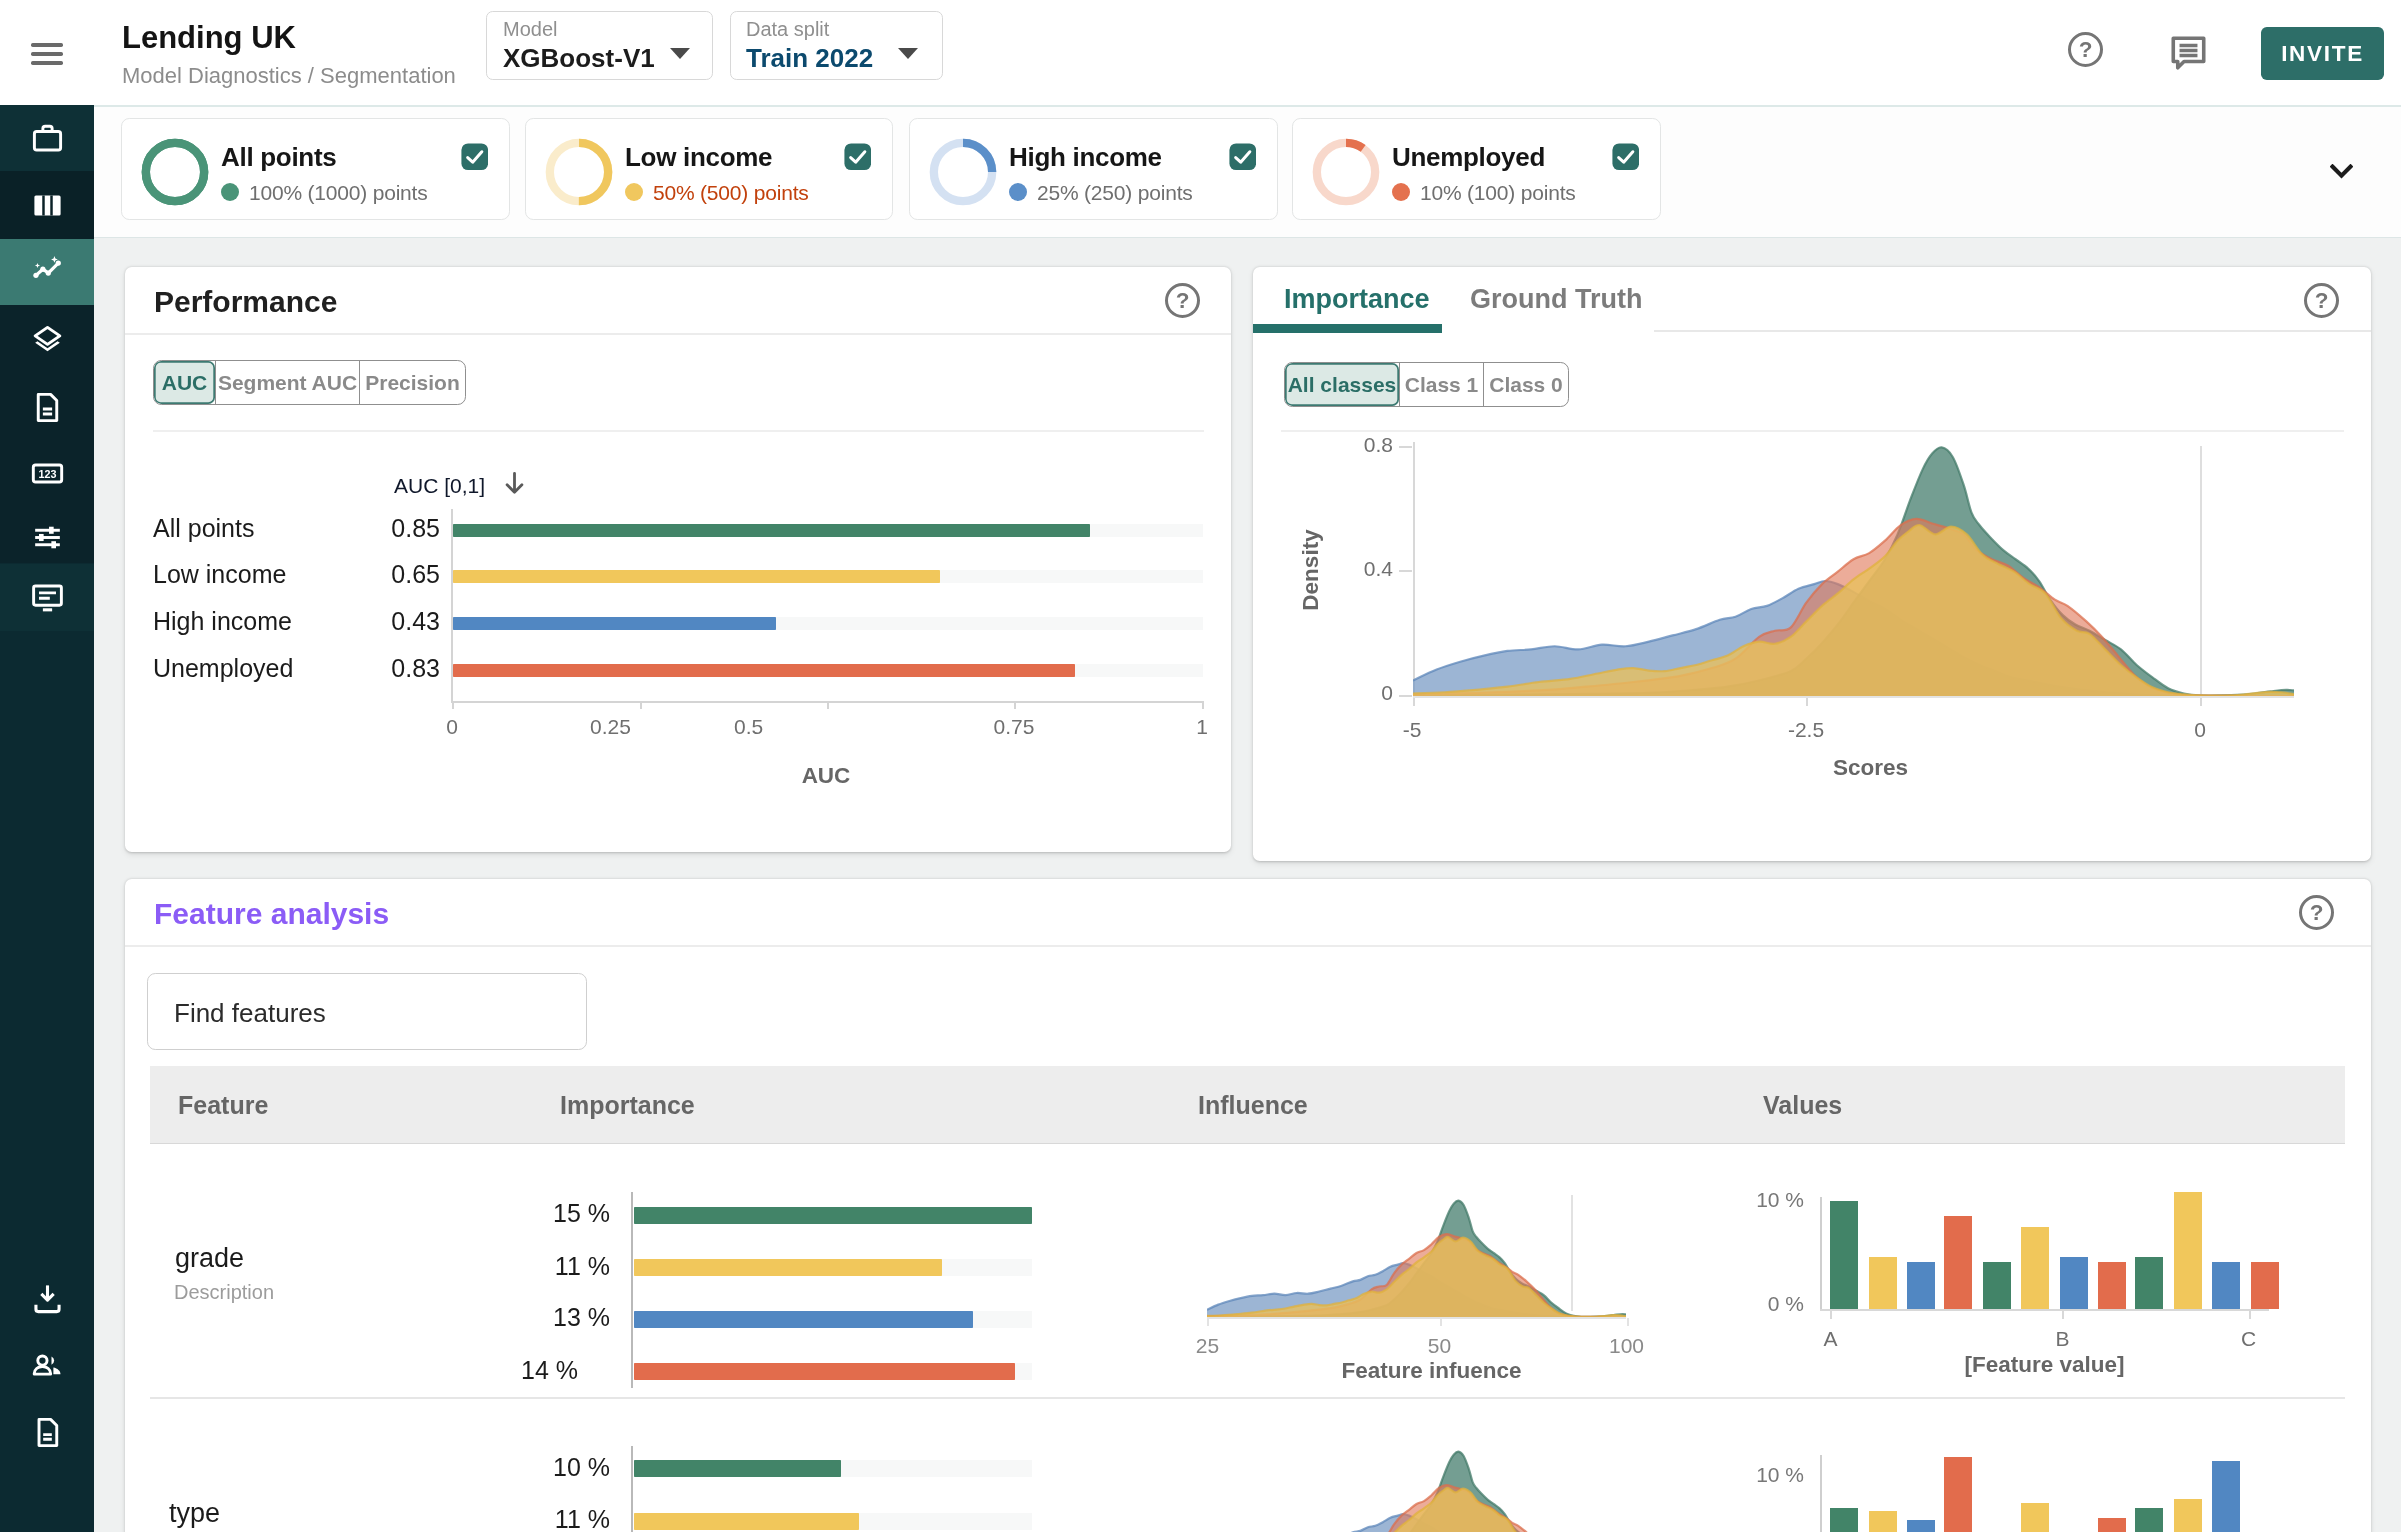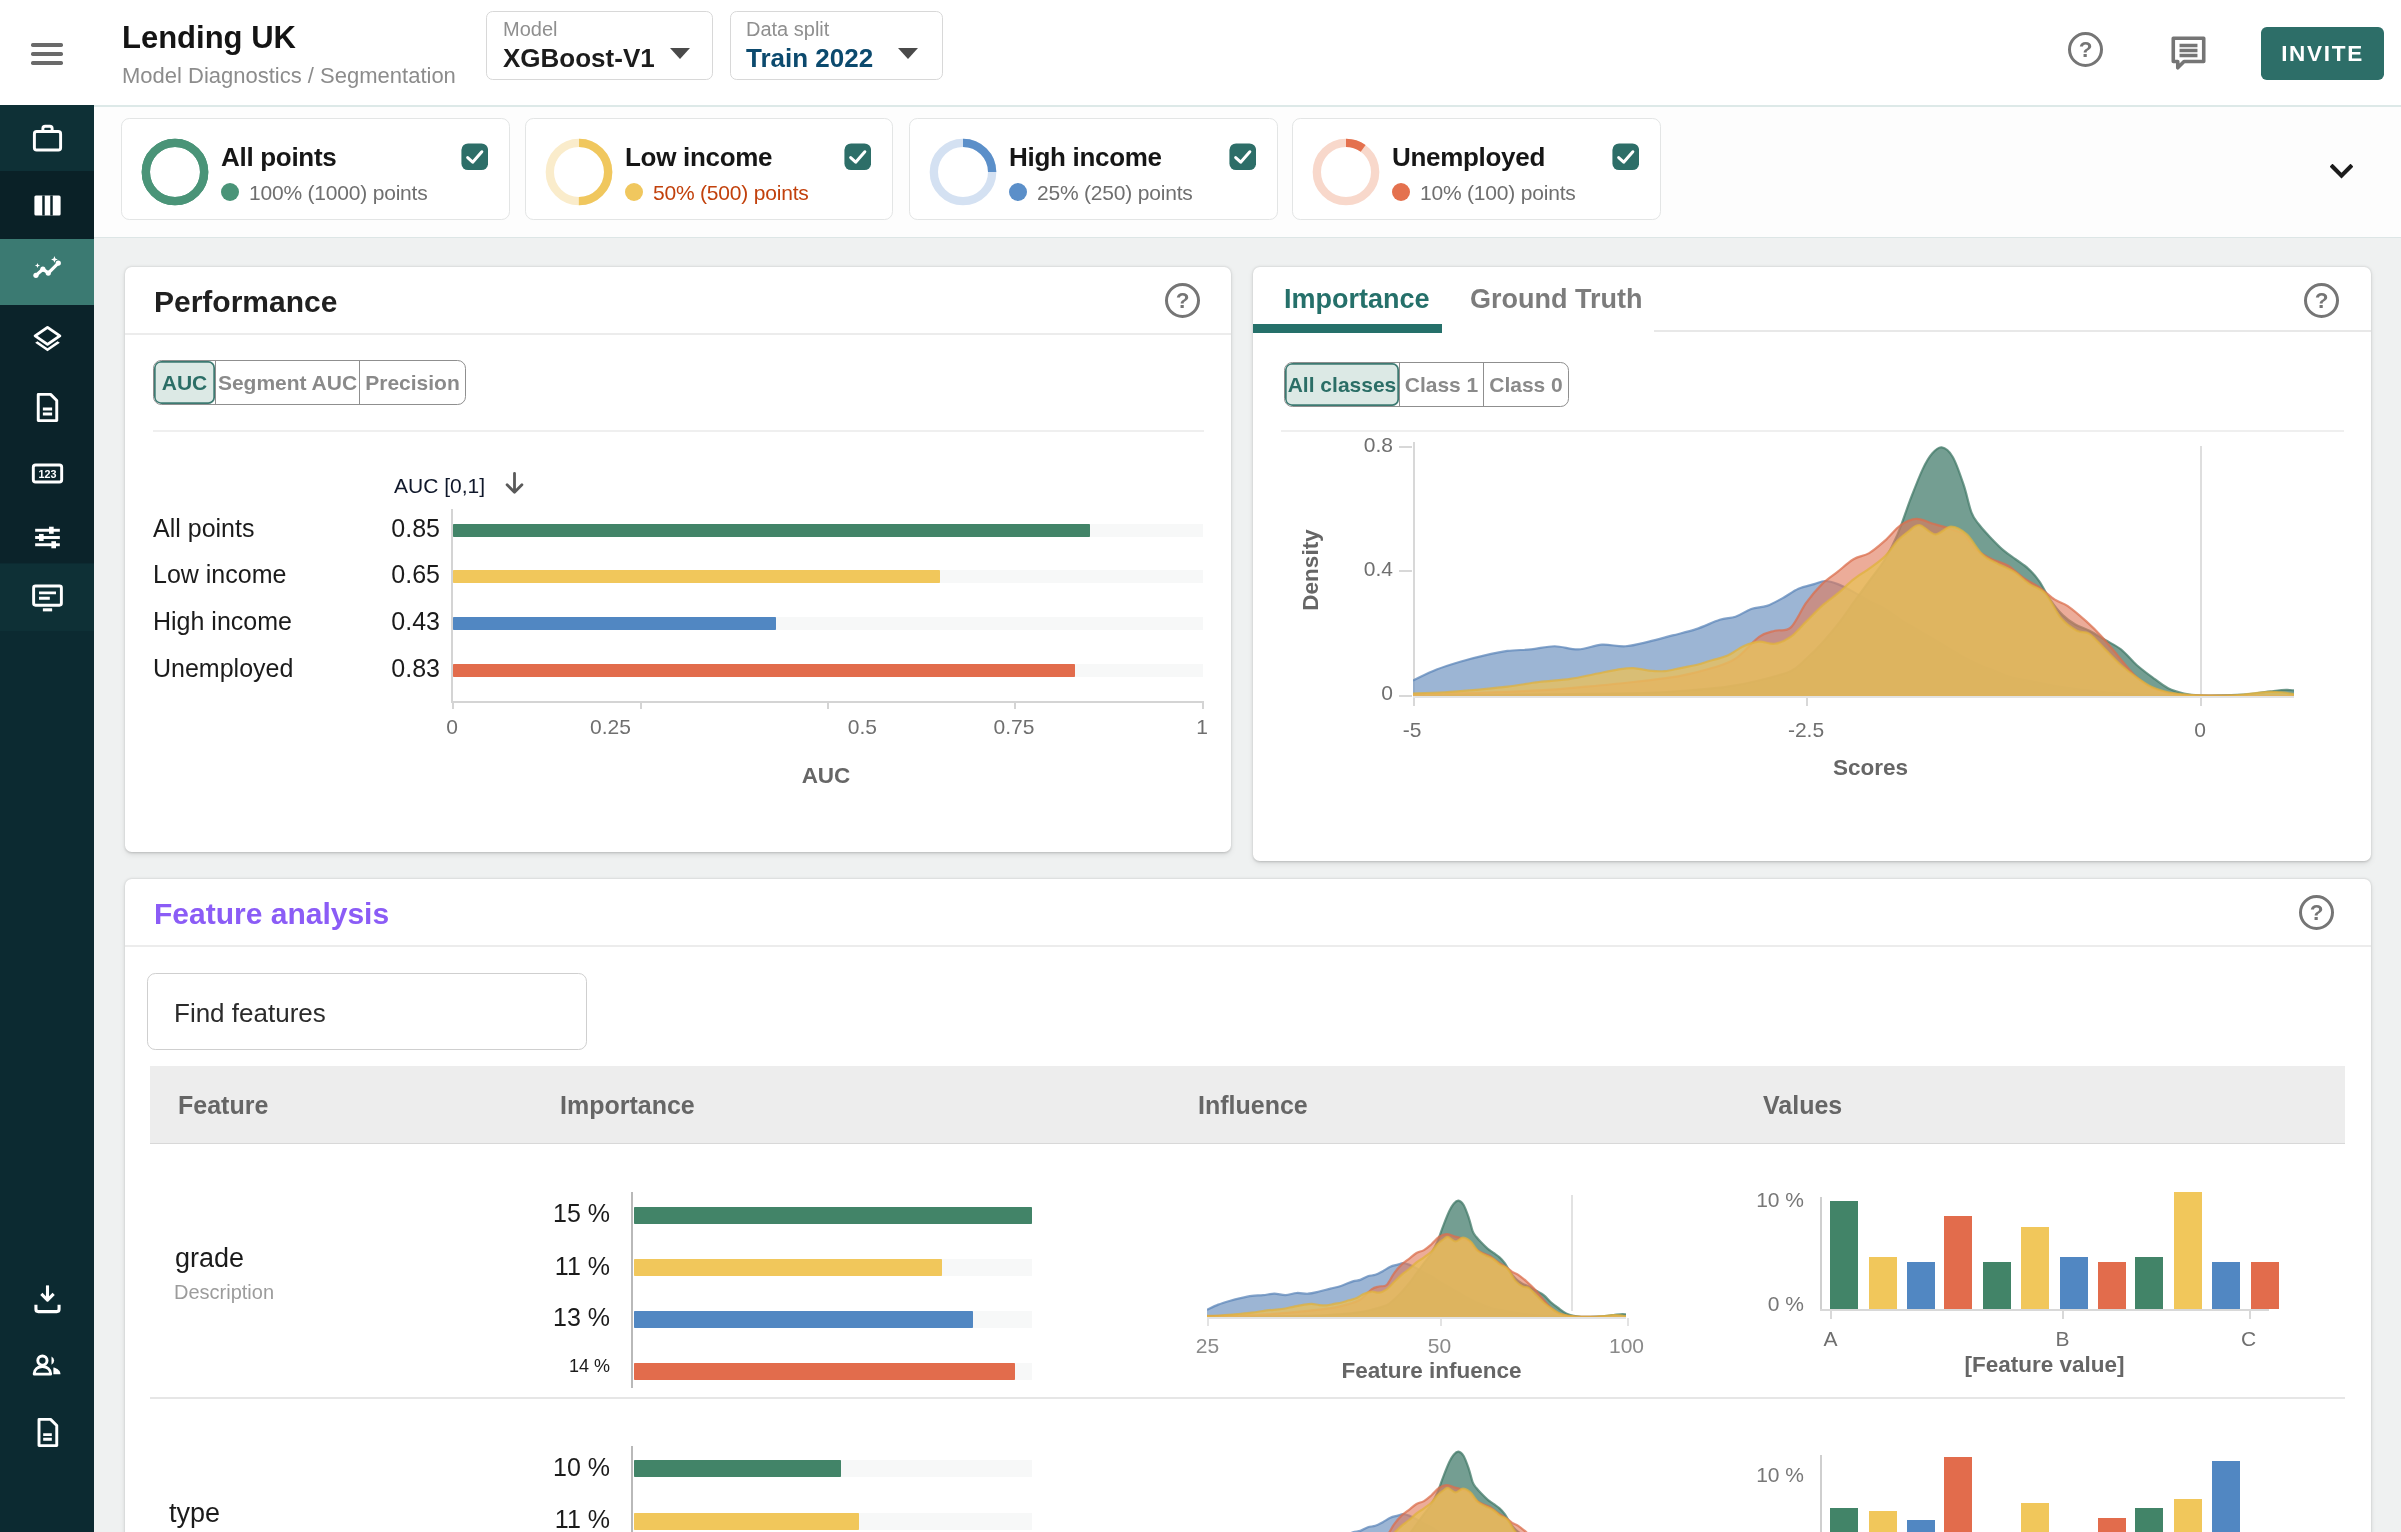--- a/index.html
+++ b/index.html
@@ -195,21 +195,21 @@
 <div class="abs" style="left:153px;top:654px;font-size:25px;color:#1b1b1b">Unemployed</div>
 <div class="abs" style="left:359px;top:654px;width:81px;text-align:right;font-size:25px;color:#1b1b1b">0.83</div>
 <div class="track" style="left:453px;top:664px;width:750px;height:13.3px"></div>
 <div class="bar" style="left:453px;top:664px;width:622px;background:#e26c4c"></div>
 <div class="hline" style="left:451px;top:701px;width:751px;background:#d4d4d4"></div>
 <div class="vline" style="left:452px;top:701px;height:8.3px;background:#d4d4d4"></div>
 <div class="tick" style="left:402px;top:715px;width:100px;text-align:center">0</div>
 <div class="vline" style="left:640px;top:701px;height:8.3px;background:#d4d4d4"></div>
 <div class="tick" style="left:590px;top:715px;width:100px;">0.25</div>
 <div class="vline" style="left:827px;top:701px;height:8.3px;background:#d4d4d4"></div>
-<div class="tick" style="left:777px;top:715px;width:100px;text-align:right">0.5</div>
+<div class="tick" style="left:734px;top:715px;width:100px;text-align:left">0.5</div>
 <div class="vline" style="left:1014px;top:701px;height:8.3px;background:#d4d4d4"></div>
 <div class="tick" style="left:964px;top:715px;width:100px;text-align:center">0.75</div>
 <div class="vline" style="left:1202px;top:701px;height:8.3px;background:#d4d4d4"></div>
 <div class="tick" style="left:1152px;top:715px;width:100px;text-align:center">1</div>
 <div class="axt" style="left:451px;top:763px;width:750px;text-align:center">AUC</div>
 <div class="panel" style="left:1253px;top:267px;width:1118px;height:594px"></div>
 <div class="abs" style="left:1284px;top:284px;font-size:27px;font-weight:700;color:#25706a">Importance</div>
 <div class="abs" style="left:1470px;top:284px;font-size:27px;font-weight:700;color:#7c7c7c">Ground Truth</div>
 <div class="abs" style="left:1253px;top:324px;width:189px;height:9.2px;background:#25706a"></div>
 <div class="hline" style="left:1654px;top:330px;width:717px;background:#e8e8e8"></div>
@@ -265,21 +265,21 @@
 <div class="vline" style="left:631px;top:1192px;height:196px;background:#b9b9b9"></div>
 <div class="abs" style="left:489px;top:1199px;width:121px;text-align:right;font-size:25px;color:#1b1b1b">15 %</div>
 <div class="track" style="left:634px;top:1207px;width:398px;height:16.7px"></div>
 <div class="bar" style="left:634px;top:1207px;width:398px;height:16.7px;background:#428468"></div>
 <div class="abs" style="left:489px;top:1252px;width:121px;text-align:right;font-size:25px;color:#1b1b1b">11 %</div>
 <div class="track" style="left:634px;top:1259px;width:398px;height:16.7px"></div>
 <div class="bar" style="left:634px;top:1259px;width:308px;height:16.7px;background:#f1c75b"></div>
 <div class="abs" style="left:489px;top:1303px;width:121px;text-align:right;font-size:25px;color:#1b1b1b">13 %</div>
 <div class="track" style="left:634px;top:1311px;width:398px;height:16.7px"></div>
 <div class="bar" style="left:634px;top:1311px;width:339px;height:16.7px;background:#5187c2"></div>
-<div class="abs" style="left:489px;top:1356px;width:121px;text-align:right;font-size:18px;color:#1b1b1b">14 %</div>
+<div class="abs" style="left:489px;top:1356px;width:121px;text-align:center;font-size:25px;color:#1b1b1b">14 %</div>
 <div class="track" style="left:634px;top:1363px;width:398px;height:16.7px"></div>
 <div class="bar" style="left:634px;top:1363px;width:381px;height:16.7px;background:#e26c4c"></div>
 <div class="abs" style="left:1207px;top:1192px">
     <svg width="419" height="125" viewBox="0 0 1066 320" preserveAspectRatio="none" style="display:block">
       <path d="M 0.0 301.4 C 4.8 299.2 19.0 292.1 28.6 288.3 C 38.1 284.6 47.6 281.8 57.1 279.0 C 66.6 276.2 76.1 273.7 85.7 271.6 C 95.2 269.4 104.7 267.2 114.2 266.0 C 123.7 264.7 133.2 265.1 142.8 264.1 C 152.3 263.2 161.8 260.4 171.3 260.4 C 180.8 260.4 190.4 264.4 199.9 264.1 C 209.4 263.8 218.9 259.2 228.4 258.5 C 237.9 257.9 247.5 261.0 257.0 260.4 C 266.5 259.8 276.0 257.0 285.5 254.8 C 295.1 252.6 304.6 249.8 314.1 247.4 C 323.6 244.9 333.1 243.0 342.6 239.9 C 352.2 236.8 363.3 231.2 371.2 228.7 C 379.1 226.3 383.9 227.2 390.2 225.0 C 396.6 222.8 402.9 217.9 409.3 215.7 C 415.6 213.5 422.0 214.1 428.3 212.0 C 434.6 209.8 441.0 206.1 447.3 202.7 C 453.7 199.2 460.0 194.3 466.4 191.5 C 472.7 188.7 480.0 187.5 485.4 185.9 C 490.8 184.3 494.0 182.2 498.7 182.2 C 503.5 182.2 508.3 183.7 514.0 185.9 C 519.7 188.1 526.7 191.8 533.0 195.2 C 539.3 198.6 545.7 203.0 552.0 206.4 C 558.4 209.8 564.7 212.0 571.1 215.7 C 577.4 219.4 583.8 224.7 590.1 228.7 C 596.5 232.8 602.8 236.2 609.1 239.9 C 615.5 243.6 621.8 247.4 628.2 251.1 C 634.5 254.8 640.9 258.5 647.2 262.3 C 653.6 266.0 659.9 270.0 666.2 273.4 C 672.6 276.9 678.9 280.0 685.3 282.8 C 691.6 285.5 698.0 287.7 704.3 290.2 C 710.7 292.7 715.4 295.5 723.4 297.6 C 731.3 299.8 742.4 301.4 751.9 303.2 C 761.4 305.1 770.9 307.3 780.5 308.8 C 790.0 310.4 799.5 311.4 809.0 312.6 C 818.5 313.7 828.1 314.7 837.6 315.5 C 847.1 316.4 856.6 317.1 866.1 317.8 C 875.6 318.4 885.2 318.9 894.7 319.3 C 904.2 319.6 913.7 319.5 923.2 319.6 C 932.7 319.8 928.0 319.9 951.8 320.0 C 975.6 320.1 1047.0 320.0 1066.0 320.0 L 1066.0 320.0 L 0.0 320.0 Z" fill="#7b9cc5" fill-opacity="0.75" stroke="none"></path>
       <path d="M 0.0 301.4 C 4.8 299.2 19.0 292.1 28.6 288.3 C 38.1 284.6 47.6 281.8 57.1 279.0 C 66.6 276.2 76.1 273.7 85.7 271.6 C 95.2 269.4 104.7 267.2 114.2 266.0 C 123.7 264.7 133.2 265.1 142.8 264.1 C 152.3 263.2 161.8 260.4 171.3 260.4 C 180.8 260.4 190.4 264.4 199.9 264.1 C 209.4 263.8 218.9 259.2 228.4 258.5 C 237.9 257.9 247.5 261.0 257.0 260.4 C 266.5 259.8 276.0 257.0 285.5 254.8 C 295.1 252.6 304.6 249.8 314.1 247.4 C 323.6 244.9 333.1 243.0 342.6 239.9 C 352.2 236.8 363.3 231.2 371.2 228.7 C 379.1 226.3 383.9 227.2 390.2 225.0 C 396.6 222.8 402.9 217.9 409.3 215.7 C 415.6 213.5 422.0 214.1 428.3 212.0 C 434.6 209.8 441.0 206.1 447.3 202.7 C 453.7 199.2 460.0 194.3 466.4 191.5 C 472.7 188.7 480.0 187.5 485.4 185.9 C 490.8 184.3 494.0 182.2 498.7 182.2 C 503.5 182.2 508.3 183.7 514.0 185.9 C 519.7 188.1 526.7 191.8 533.0 195.2 C 539.3 198.6 545.7 203.0 552.0 206.4 C 558.4 209.8 564.7 212.0 571.1 215.7 C 577.4 219.4 583.8 224.7 590.1 228.7 C 596.5 232.8 602.8 236.2 609.1 239.9 C 615.5 243.6 621.8 247.4 628.2 251.1 C 634.5 254.8 640.9 258.5 647.2 262.3 C 653.6 266.0 659.9 270.0 666.2 273.4 C 672.6 276.9 678.9 280.0 685.3 282.8 C 691.6 285.5 698.0 287.7 704.3 290.2 C 710.7 292.7 715.4 295.5 723.4 297.6 C 731.3 299.8 742.4 301.4 751.9 303.2 C 761.4 305.1 770.9 307.3 780.5 308.8 C 790.0 310.4 799.5 311.4 809.0 312.6 C 818.5 313.7 828.1 314.7 837.6 315.5 C 847.1 316.4 856.6 317.1 866.1 317.8 C 875.6 318.4 885.2 318.9 894.7 319.3 C 904.2 319.6 913.7 319.5 923.2 319.6 C 932.7 319.8 928.0 319.9 951.8 320.0 C 975.6 320.1 1047.0 320.0 1066.0 320.0 " fill="none" stroke="#5d87ba" stroke-opacity="0.75" stroke-width="2.2" vector-effect="non-scaling-stroke"></path>
       <path d="M 0.0 319.3 C 15.9 319.1 63.5 318.8 95.2 318.5 C 126.9 318.3 158.6 318.1 190.4 317.8 C 222.1 317.4 260.2 317.1 285.5 316.3 C 310.9 315.4 326.8 313.8 342.6 312.6 C 358.5 311.3 368.0 310.7 380.7 308.8 C 393.4 307.0 406.1 304.5 418.8 301.4 C 431.5 298.3 447.3 294.5 456.9 290.2 C 466.4 285.9 469.5 280.9 475.9 275.3 C 482.2 269.7 488.6 263.5 494.9 256.7 C 501.3 249.8 507.6 242.4 514.0 234.3 C 520.3 226.3 526.7 216.9 533.0 208.2 C 539.3 199.6 545.7 190.9 552.0 182.2 C 558.4 173.5 565.4 165.4 571.1 156.1 C 576.8 146.8 581.2 138.1 586.3 126.3 C 591.4 114.5 596.5 98.4 601.5 85.3 C 606.6 72.3 612.3 57.4 616.8 48.1 C 621.2 38.8 624.4 33.8 628.2 29.4 C 632.0 25.1 635.5 21.4 639.6 22.0 C 643.7 22.6 648.5 25.7 652.9 33.2 C 657.4 40.6 662.4 55.5 666.2 66.7 C 670.1 77.9 672.6 92.2 675.8 100.2 C 678.9 108.3 681.5 110.2 685.3 115.1 C 689.1 120.1 693.9 125.1 698.6 130.0 C 703.4 135.0 708.8 140.6 713.8 144.9 C 718.9 149.3 724.0 152.4 729.1 156.1 C 734.1 159.8 739.5 162.9 744.3 167.3 C 749.1 171.6 753.2 176.0 757.6 182.2 C 762.1 188.4 766.2 197.7 770.9 204.5 C 775.7 211.4 781.1 218.2 786.2 223.1 C 791.3 228.1 796.0 231.2 801.4 234.3 C 806.8 237.4 812.5 238.7 818.5 241.8 C 824.6 244.9 831.2 249.2 837.6 252.9 C 843.9 256.7 850.3 259.2 856.6 264.1 C 863.0 269.1 869.3 277.2 875.6 282.8 C 882.0 288.3 888.3 293.0 894.7 297.6 C 901.0 302.3 907.4 307.5 913.7 310.7 C 920.1 313.9 926.4 315.6 932.8 317.0 C 939.1 318.4 942.3 318.9 951.8 319.3 C 961.3 319.6 978.8 319.3 989.9 318.9 C 1001.0 318.5 1010.5 317.8 1018.4 317.0 C 1026.3 316.3 1031.1 315.2 1037.4 314.4 C 1043.8 313.7 1051.7 312.7 1056.5 312.6 C 1061.2 312.4 1064.4 313.2 1066.0 313.3 L 1066.0 320.0 L 0.0 320.0 Z" fill="#55897a" fill-opacity="0.82" stroke="none"></path>
       <path d="M 0.0 319.3 C 15.9 319.1 63.5 318.8 95.2 318.5 C 126.9 318.3 158.6 318.1 190.4 317.8 C 222.1 317.4 260.2 317.1 285.5 316.3 C 310.9 315.4 326.8 313.8 342.6 312.6 C 358.5 311.3 368.0 310.7 380.7 308.8 C 393.4 307.0 406.1 304.5 418.8 301.4 C 431.5 298.3 447.3 294.5 456.9 290.2 C 466.4 285.9 469.5 280.9 475.9 275.3 C 482.2 269.7 488.6 263.5 494.9 256.7 C 501.3 249.8 507.6 242.4 514.0 234.3 C 520.3 226.3 526.7 216.9 533.0 208.2 C 539.3 199.6 545.7 190.9 552.0 182.2 C 558.4 173.5 565.4 165.4 571.1 156.1 C 576.8 146.8 581.2 138.1 586.3 126.3 C 591.4 114.5 596.5 98.4 601.5 85.3 C 606.6 72.3 612.3 57.4 616.8 48.1 C 621.2 38.8 624.4 33.8 628.2 29.4 C 632.0 25.1 635.5 21.4 639.6 22.0 C 643.7 22.6 648.5 25.7 652.9 33.2 C 657.4 40.6 662.4 55.5 666.2 66.7 C 670.1 77.9 672.6 92.2 675.8 100.2 C 678.9 108.3 681.5 110.2 685.3 115.1 C 689.1 120.1 693.9 125.1 698.6 130.0 C 703.4 135.0 708.8 140.6 713.8 144.9 C 718.9 149.3 724.0 152.4 729.1 156.1 C 734.1 159.8 739.5 162.9 744.3 167.3 C 749.1 171.6 753.2 176.0 757.6 182.2 C 762.1 188.4 766.2 197.7 770.9 204.5 C 775.7 211.4 781.1 218.2 786.2 223.1 C 791.3 228.1 796.0 231.2 801.4 234.3 C 806.8 237.4 812.5 238.7 818.5 241.8 C 824.6 244.9 831.2 249.2 837.6 252.9 C 843.9 256.7 850.3 259.2 856.6 264.1 C 863.0 269.1 869.3 277.2 875.6 282.8 C 882.0 288.3 888.3 293.0 894.7 297.6 C 901.0 302.3 907.4 307.5 913.7 310.7 C 920.1 313.9 926.4 315.6 932.8 317.0 C 939.1 318.4 942.3 318.9 951.8 319.3 C 961.3 319.6 978.8 319.3 989.9 318.9 C 1001.0 318.5 1010.5 317.8 1018.4 317.0 C 1026.3 316.3 1031.1 315.2 1037.4 314.4 C 1043.8 313.7 1051.7 312.7 1056.5 312.6 C 1061.2 312.4 1064.4 313.2 1066.0 313.3 " fill="none" stroke="#447b6a" stroke-opacity="0.75" stroke-width="2.2" vector-effect="non-scaling-stroke"></path>
       <path d="M 0.0 318.5 C 12.7 318.1 50.8 317.1 76.1 316.3 C 101.5 315.4 130.1 314.5 152.3 313.3 C 174.5 312.1 190.4 310.5 209.4 308.8 C 228.4 307.1 247.5 305.4 266.5 303.2 C 285.5 301.1 307.7 298.6 323.6 295.8 C 339.5 293.0 350.6 289.9 361.7 286.5 C 372.8 283.1 380.7 281.5 390.2 275.3 C 399.8 269.1 410.9 254.8 418.8 249.2 C 426.7 243.6 431.5 243.6 437.8 241.8 C 444.2 239.9 450.5 243.6 456.9 238.1 C 463.2 232.5 469.5 216.9 475.9 208.2 C 482.2 199.6 488.6 192.1 494.9 185.9 C 501.3 179.7 507.6 176.0 514.0 171.0 C 520.3 166.0 526.7 159.8 533.0 156.1 C 539.3 152.4 545.7 152.4 552.0 148.7 C 558.4 144.9 564.7 139.3 571.1 133.8 C 577.4 128.2 583.8 119.5 590.1 115.1 C 596.5 110.8 602.8 108.0 609.1 107.7 C 615.5 107.4 621.8 111.4 628.2 113.3 C 634.5 115.1 640.9 116.7 647.2 118.8 C 653.6 121.0 660.5 122.0 666.2 126.3 C 672.0 130.6 675.8 140.0 681.5 144.9 C 687.2 149.9 694.2 153.0 700.5 156.1 C 706.9 159.2 713.2 159.8 719.6 163.6 C 725.9 167.3 732.2 174.1 738.6 178.4 C 744.9 182.8 751.3 185.3 757.6 189.6 C 764.0 194.0 770.9 200.8 776.7 204.5 C 782.4 208.2 785.5 207.6 791.9 212.0 C 798.2 216.3 807.7 224.4 814.7 230.6 C 821.7 236.8 827.4 242.4 833.8 249.2 C 840.1 256.1 846.5 264.1 852.8 271.6 C 859.1 279.0 865.5 287.7 871.8 293.9 C 878.2 300.1 884.5 305.2 890.9 308.8 C 897.2 312.4 903.6 313.9 909.9 315.5 C 916.3 317.1 922.0 317.8 928.9 318.5 C 935.9 319.2 928.9 319.4 951.8 319.6 C 974.6 319.9 1047.0 319.9 1066.0 320.0 L 1066.0 320.0 L 0.0 320.0 Z" fill="#e1795a" fill-opacity="0.62" stroke="none"></path>
       <path d="M 0.0 318.5 C 12.7 318.1 50.8 317.1 76.1 316.3 C 101.5 315.4 130.1 314.5 152.3 313.3 C 174.5 312.1 190.4 310.5 209.4 308.8 C 228.4 307.1 247.5 305.4 266.5 303.2 C 285.5 301.1 307.7 298.6 323.6 295.8 C 339.5 293.0 350.6 289.9 361.7 286.5 C 372.8 283.1 380.7 281.5 390.2 275.3 C 399.8 269.1 410.9 254.8 418.8 249.2 C 426.7 243.6 431.5 243.6 437.8 241.8 C 444.2 239.9 450.5 243.6 456.9 238.1 C 463.2 232.5 469.5 216.9 475.9 208.2 C 482.2 199.6 488.6 192.1 494.9 185.9 C 501.3 179.7 507.6 176.0 514.0 171.0 C 520.3 166.0 526.7 159.8 533.0 156.1 C 539.3 152.4 545.7 152.4 552.0 148.7 C 558.4 144.9 564.7 139.3 571.1 133.8 C 577.4 128.2 583.8 119.5 590.1 115.1 C 596.5 110.8 602.8 108.0 609.1 107.7 C 615.5 107.4 621.8 111.4 628.2 113.3 C 634.5 115.1 640.9 116.7 647.2 118.8 C 653.6 121.0 660.5 122.0 666.2 126.3 C 672.0 130.6 675.8 140.0 681.5 144.9 C 687.2 149.9 694.2 153.0 700.5 156.1 C 706.9 159.2 713.2 159.8 719.6 163.6 C 725.9 167.3 732.2 174.1 738.6 178.4 C 744.9 182.8 751.3 185.3 757.6 189.6 C 764.0 194.0 770.9 200.8 776.7 204.5 C 782.4 208.2 785.5 207.6 791.9 212.0 C 798.2 216.3 807.7 224.4 814.7 230.6 C 821.7 236.8 827.4 242.4 833.8 249.2 C 840.1 256.1 846.5 264.1 852.8 271.6 C 859.1 279.0 865.5 287.7 871.8 293.9 C 878.2 300.1 884.5 305.2 890.9 308.8 C 897.2 312.4 903.6 313.9 909.9 315.5 C 916.3 317.1 922.0 317.8 928.9 318.5 C 935.9 319.2 928.9 319.4 951.8 319.6 C 974.6 319.9 1047.0 319.9 1066.0 320.0 " fill="none" stroke="#db6f4d" stroke-opacity="0.75" stroke-width="2.2" vector-effect="non-scaling-stroke"></path>

